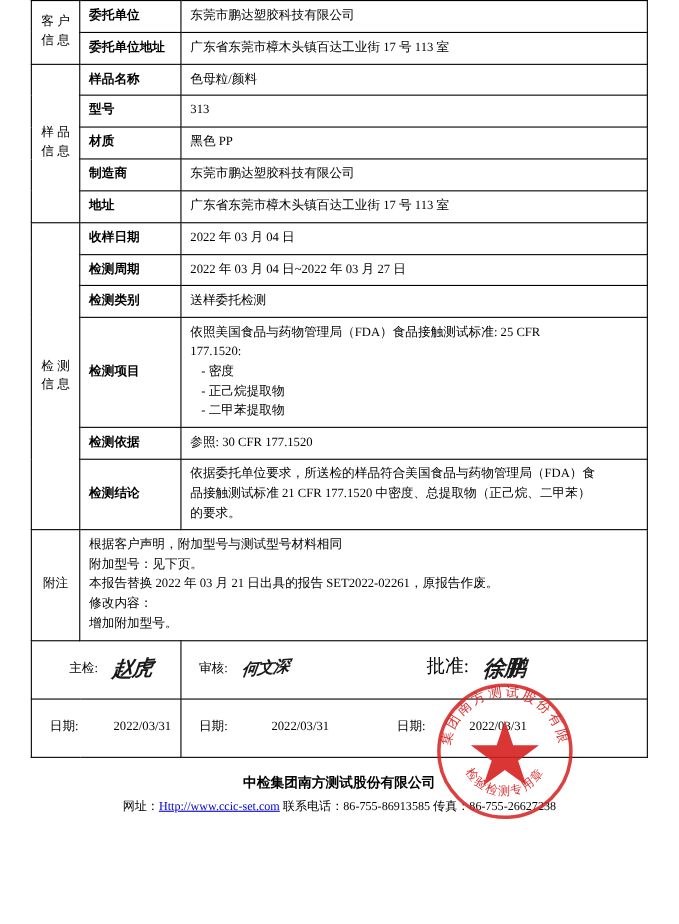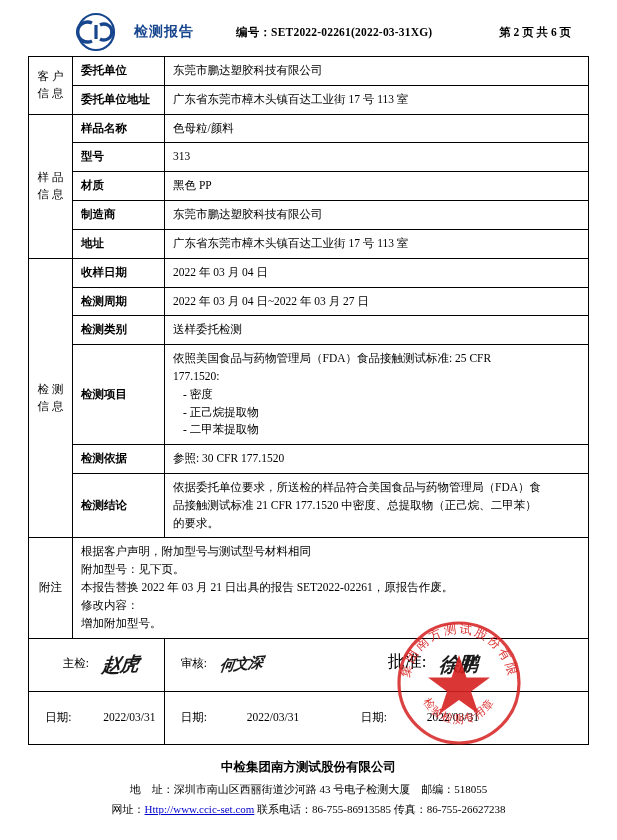--- a/index.html
+++ b/index.html
@@ -156,33 +156,20 @@
   .footer a {
     color: #0000cc;
     text-decoration: underline;
   }
 </style>
 </head>
 <body>
 
 <div class="page">
 
-  <div class="header">
-    <div class="logo">
-      <svg width="40" height="40" viewBox="0 0 40 40">
-        <circle cx="20" cy="20" r="18" fill="none" stroke="#17468f" stroke-width="2.2"></circle>
-        <path d="M16 11 A10 10 0 1 0 16 29" fill="none" stroke="#17468f" stroke-width="3.4"></path>
-        <path d="M24 13 A8 8 0 1 1 24 27" fill="none" stroke="#17468f" stroke-width="3.4"></path>
-        <rect x="18.4" y="13" width="3.2" height="14" fill="#17468f"></rect>
-      </svg>
-    </div>
-    <div class="hdr-title">检测报告</div>
-    <div class="hdr-no">编号：SET2022-02261(2022-03-31XG)</div>
-    <div class="hdr-page">第 2 页 共 6 页</div>
-  </div>
 
   <table class="main">
     <colgroup>
       <col style="width:44px">
       <col style="width:92px">
       <col>
     </colgroup>
     <tbody>
 
       <tr>
@@ -329,21 +316,18 @@
       <text font-size="11" fill="#d62020" font-family="'Liberation Serif',serif" opacity="0.9" letter-spacing="1.5">
         <textPath href="#arcBot" startOffset="50%" text-anchor="middle">检验检测专用章</textPath>
       </text>
       <polygon points="66,38 73.5,60.5 97,60.5 78,74.5 85.5,97 66,83 46.5,97 54,74.5 35,60.5 58.5,60.5" fill="#d62020" opacity="0.9"></polygon>
     </svg>
   </div>
 
   <div class="footer">
     <div class="co">中检集团南方测试股份有限公司</div>
     <div>
-      <span>地　址：</span><span>深圳市南山区西丽街道沙河路 43 号电子检测大厦　邮编：518055</span>
-    </div>
-    <div>
       <span>网址：</span><a href="#">Http://www.ccic-set.com</a>
       <span>联系电话：86-755-86913585 传真：86-755-26627238</span>
     </div>
   </div>
 
 </div>
 
 </body></html>

